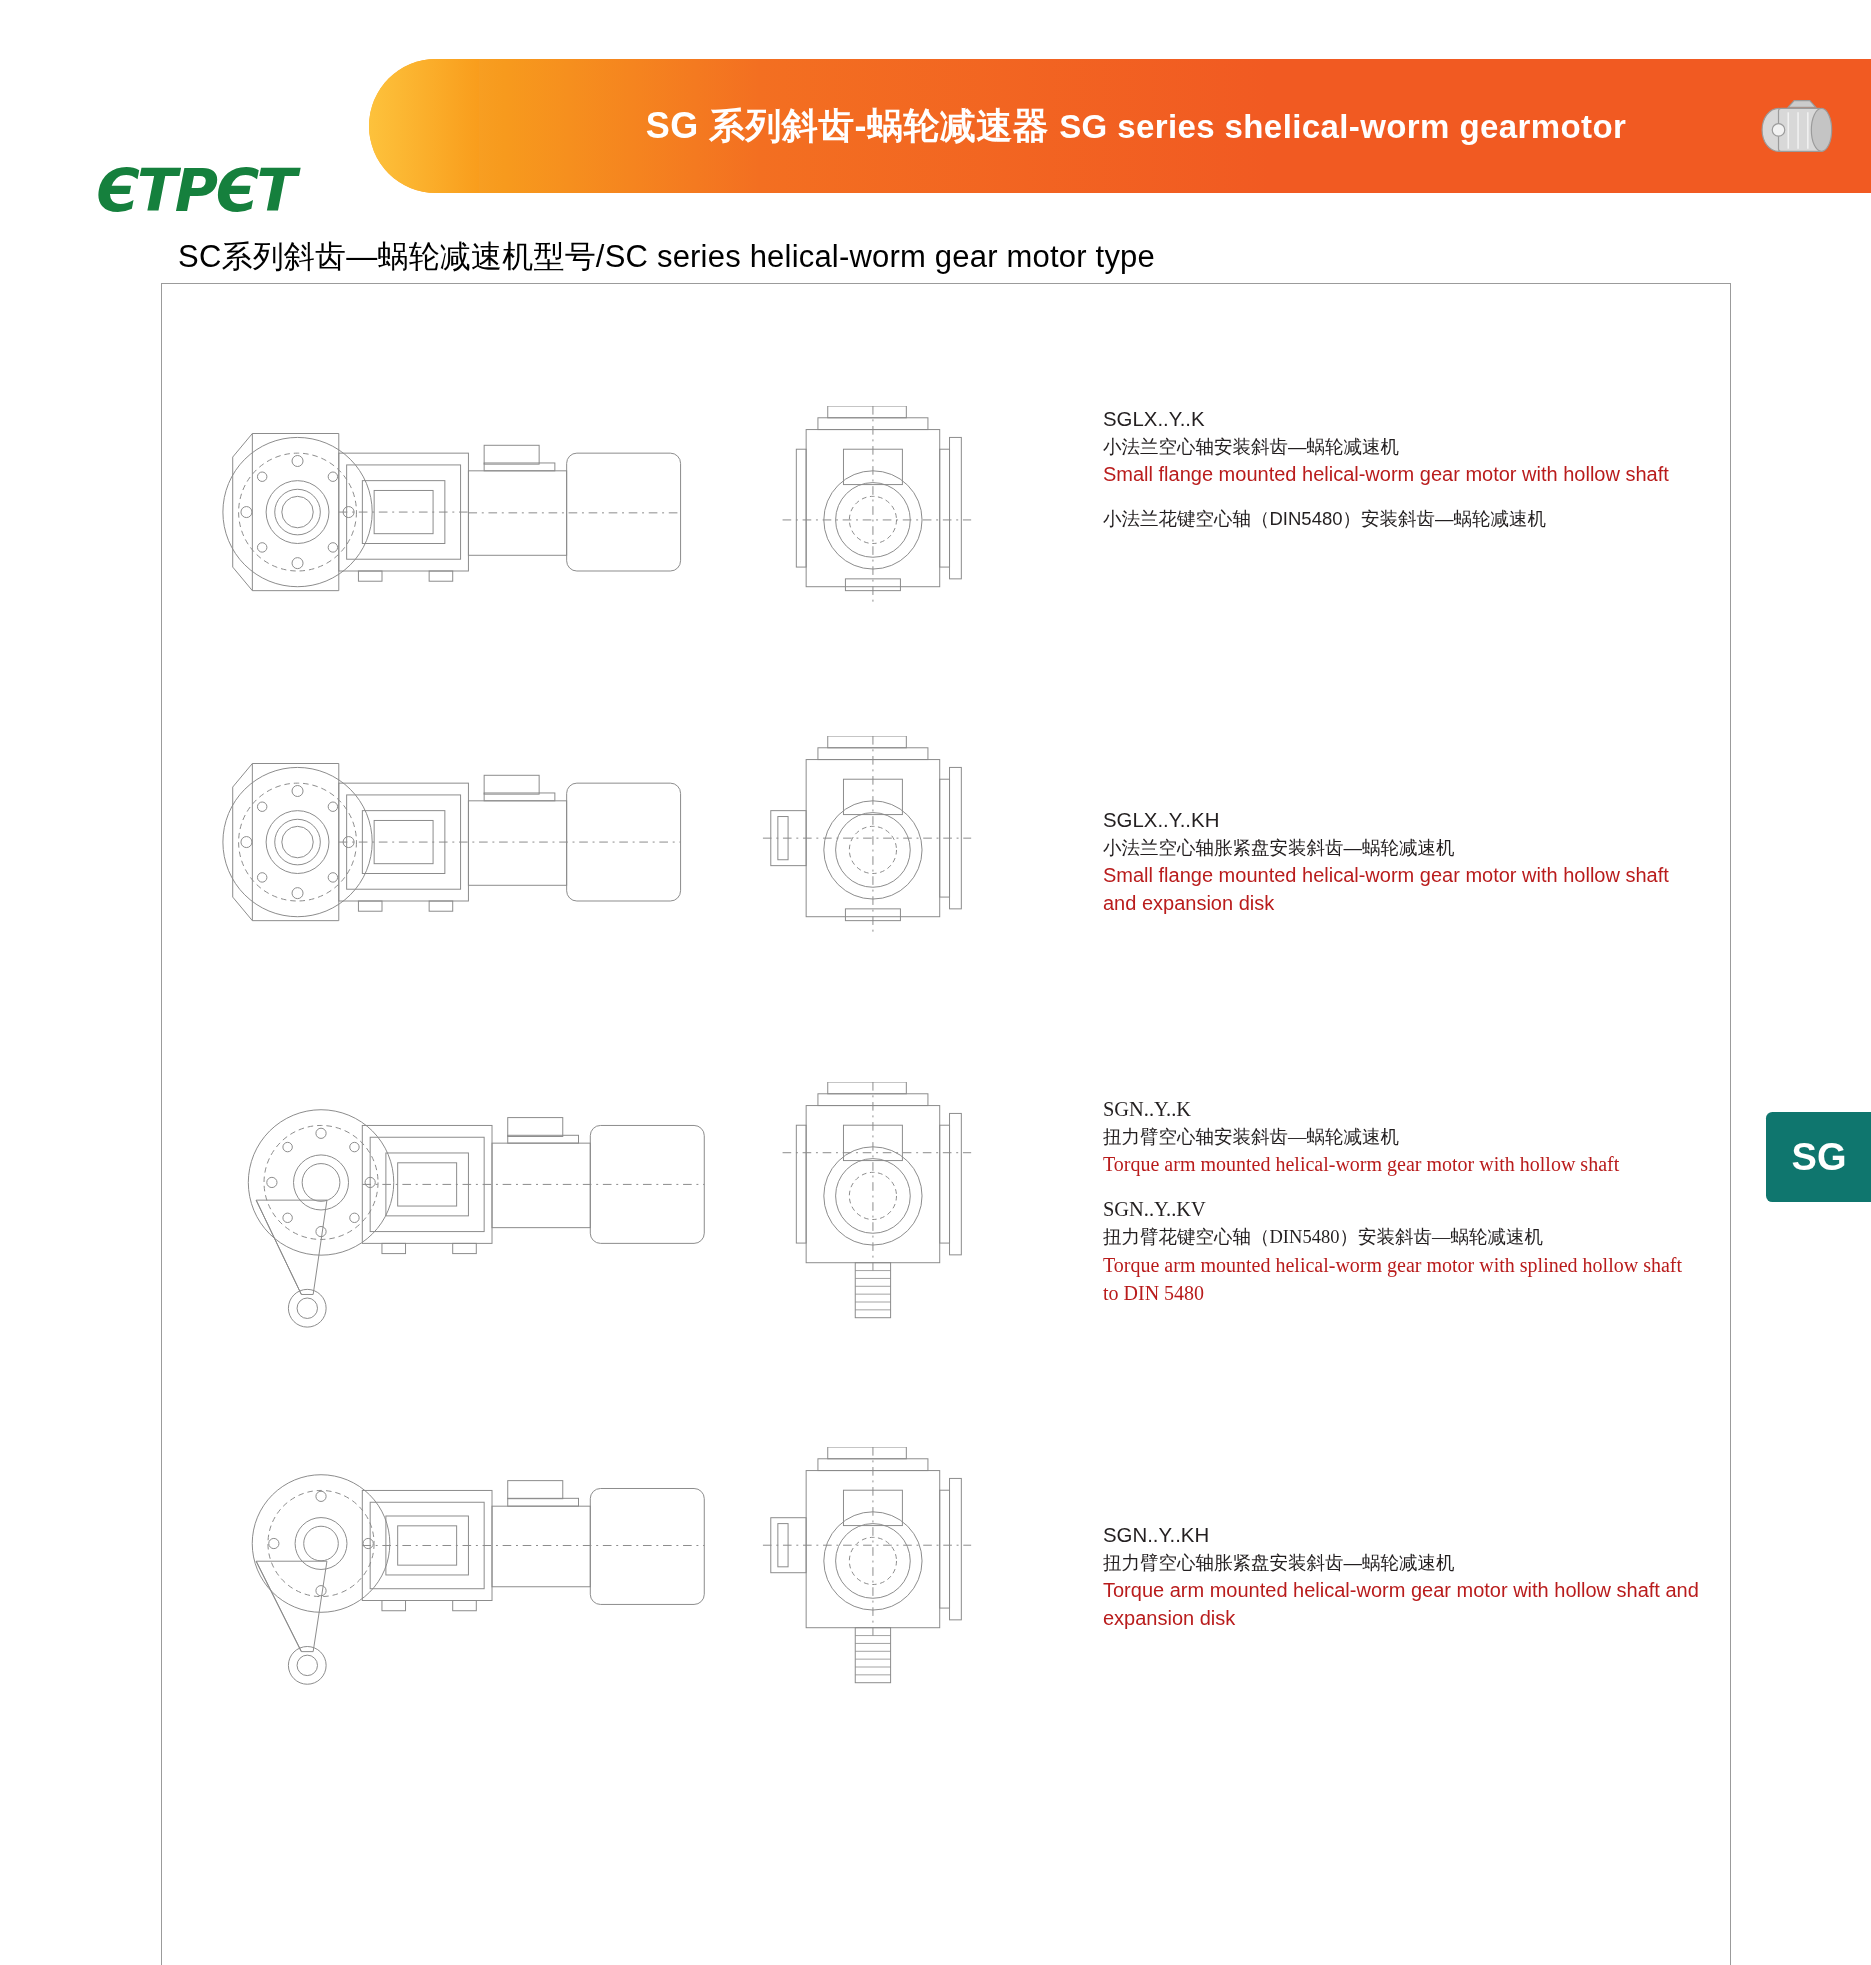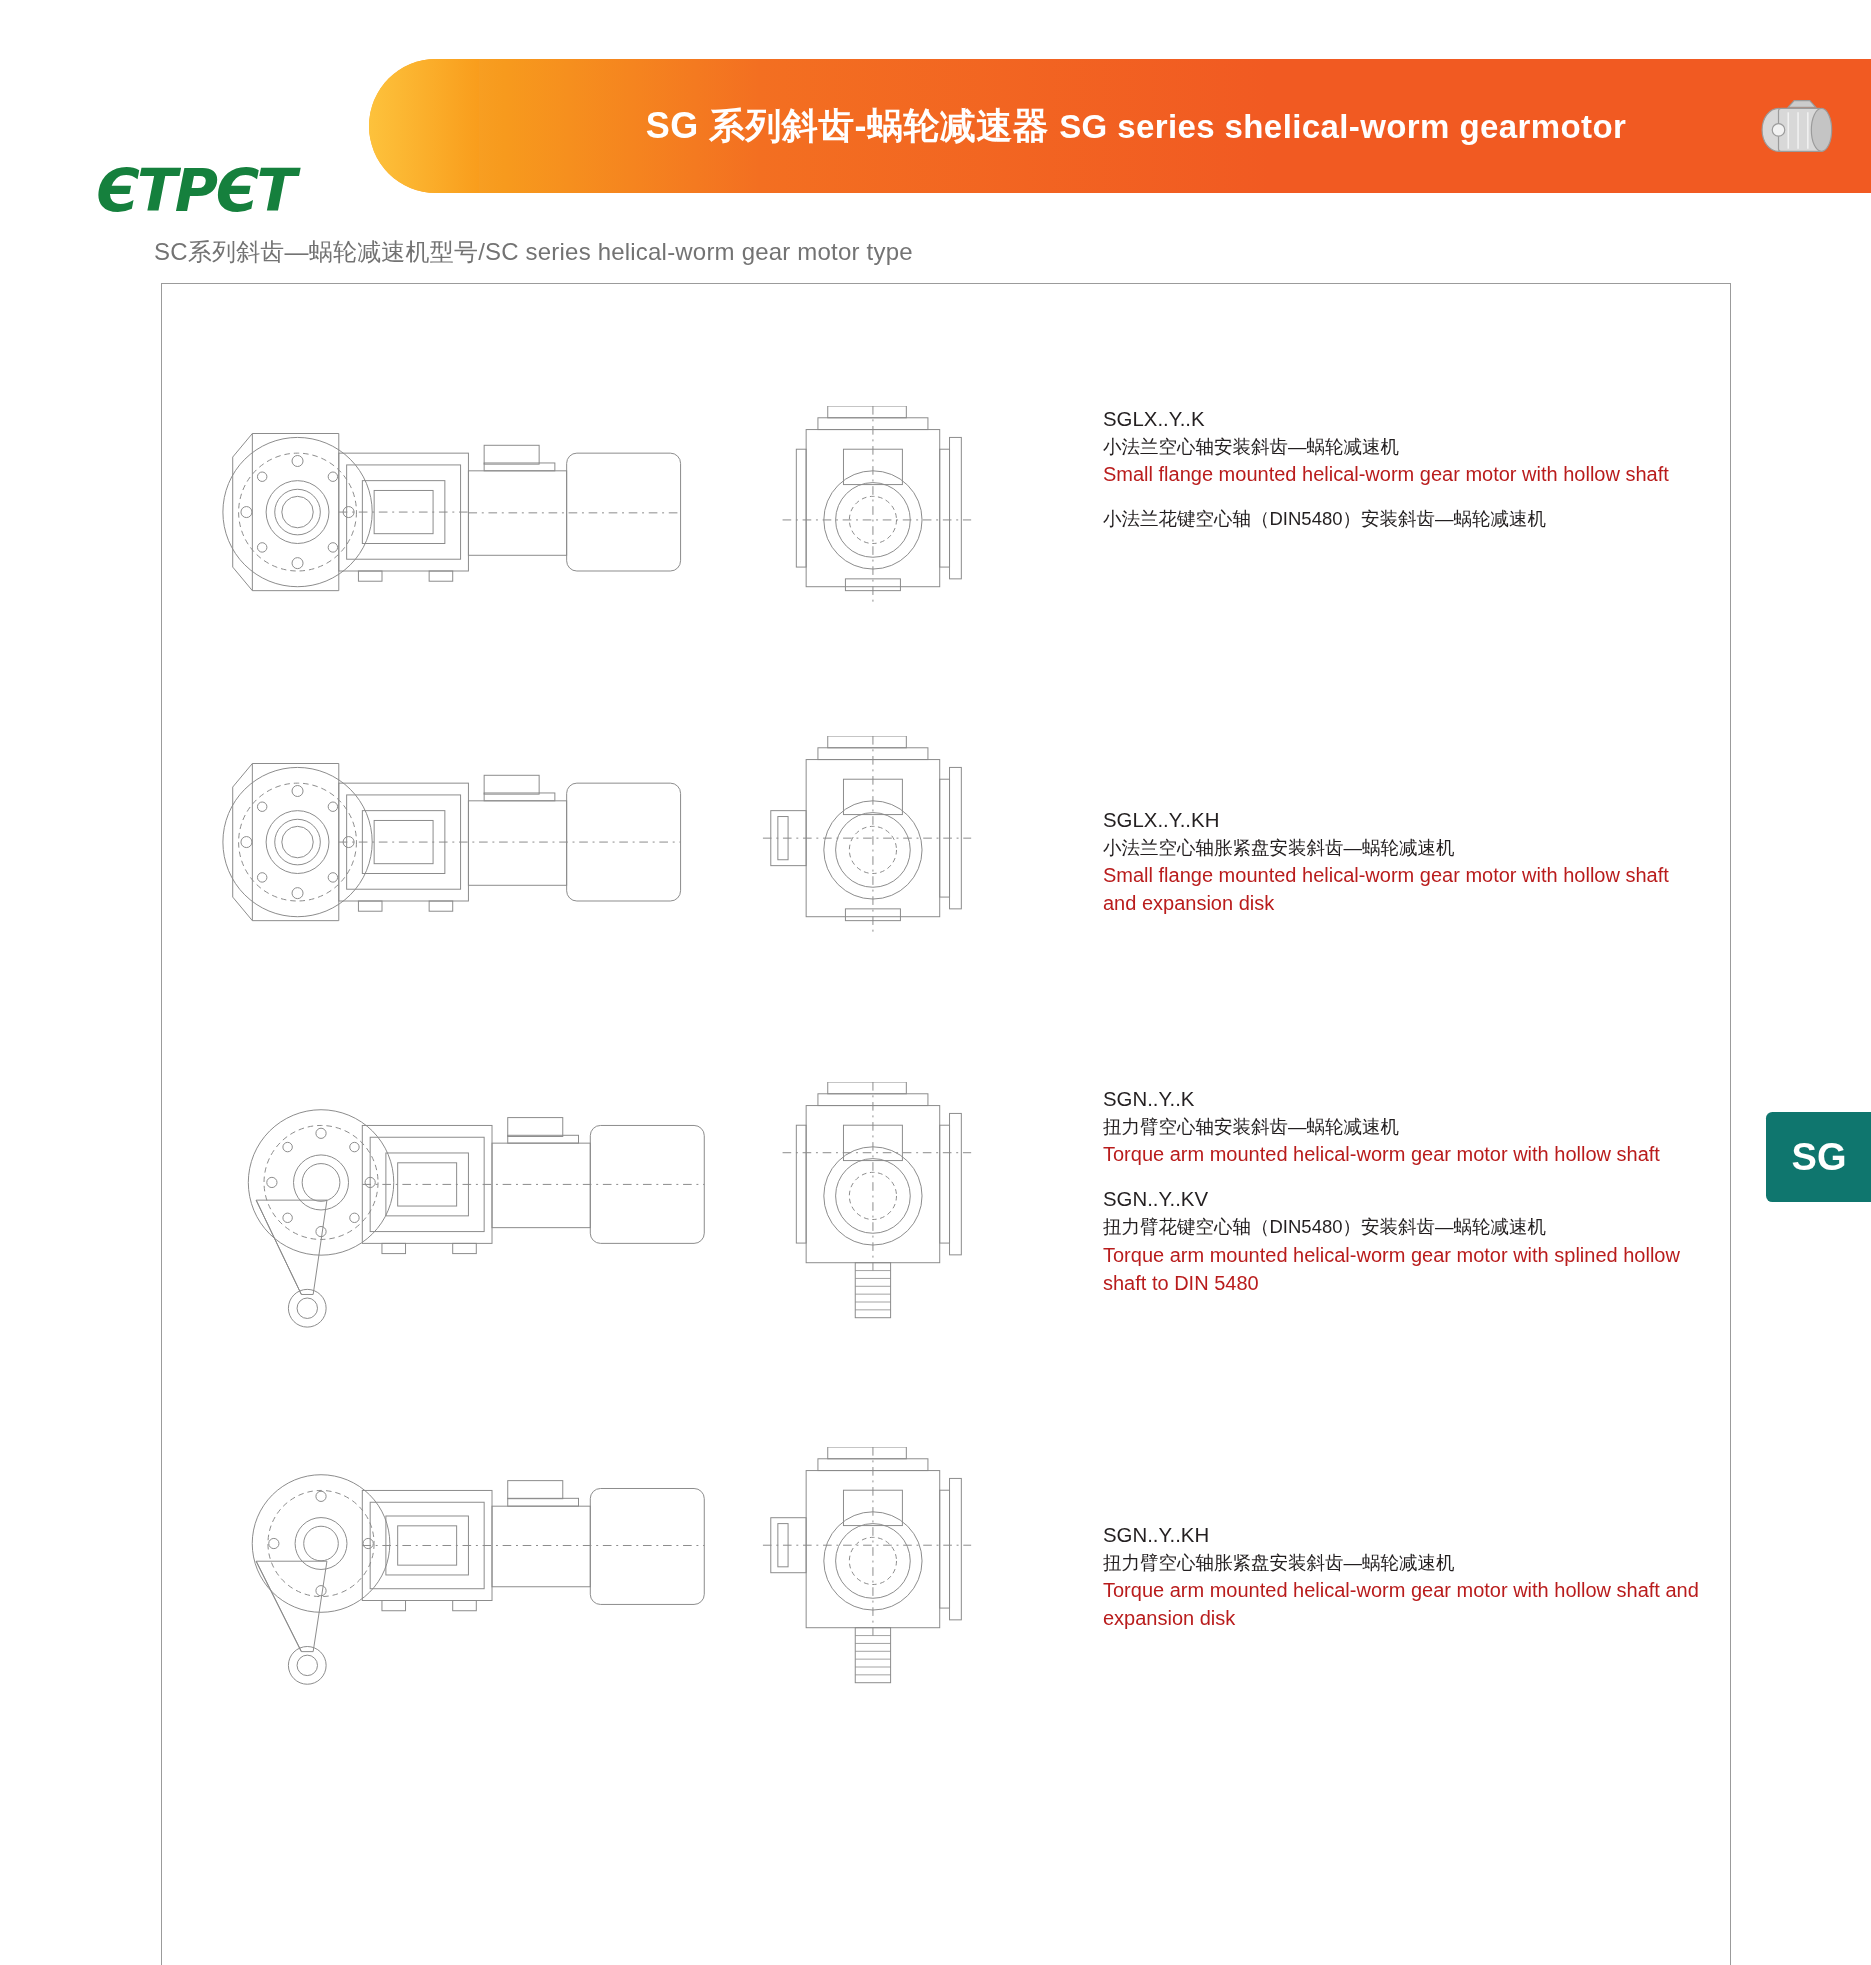--- a/index.html
+++ b/index.html
@@ -87,24 +87,24 @@
     position: absolute;
     right: 71px;
     top: 23.6px;
     width: 98px;
     height: 86px;
   }
 
   
   .subtitle {
     position: absolute;
-    left: 154px;
+    left: 178px;
     top: 236px;
-    font-size: 24px;
-    color: #737373;
+    font-size: 31px;
+    color: #000000;
     white-space: nowrap;
     letter-spacing: 0.2px;
   }
 
   
   .frame {
     position: absolute;
     left: 161px;
     top: 283px;
     width: 1570px;
@@ -403,21 +403,21 @@
               <line x1="245" y1="480" x2="335" y2="480"></line>
               <line x1="245" y1="500" x2="335" y2="500"></line>
               <line x1="245" y1="520" x2="335" y2="520"></line>
               <line x1="245" y1="540" x2="335" y2="540"></line>
               <line x1="245" y1="560" x2="335" y2="560"></line>
               <line x1="245" y1="580" x2="335" y2="580"></line>
             </g>
           </g>
         </svg>
       </div>
-      <div class="captions" style="top:4px;">
+      <div class="captions" style="top:14px;font-family:Liberation Serif, serif;">
         <div class="cap-block">
           <div class="cap-code">SGN..Y..K</div>
           <div class="cap-cn">扭力臂空心轴安装斜齿—蜗轮减速机</div>
           <div class="cap-en">Torque arm mounted helical-worm gear motor with hollow shaft</div>
         </div>
         <div class="cap-block">
           <div class="cap-code">SGN..Y..KV</div>
           <div class="cap-cn">扭力臂花键空心轴（DIN5480）安装斜齿—蜗轮减速机</div>
           <div class="cap-en">Torque arm mounted helical-worm gear motor with splined hollow shaft to DIN 5480</div>
         </div>

